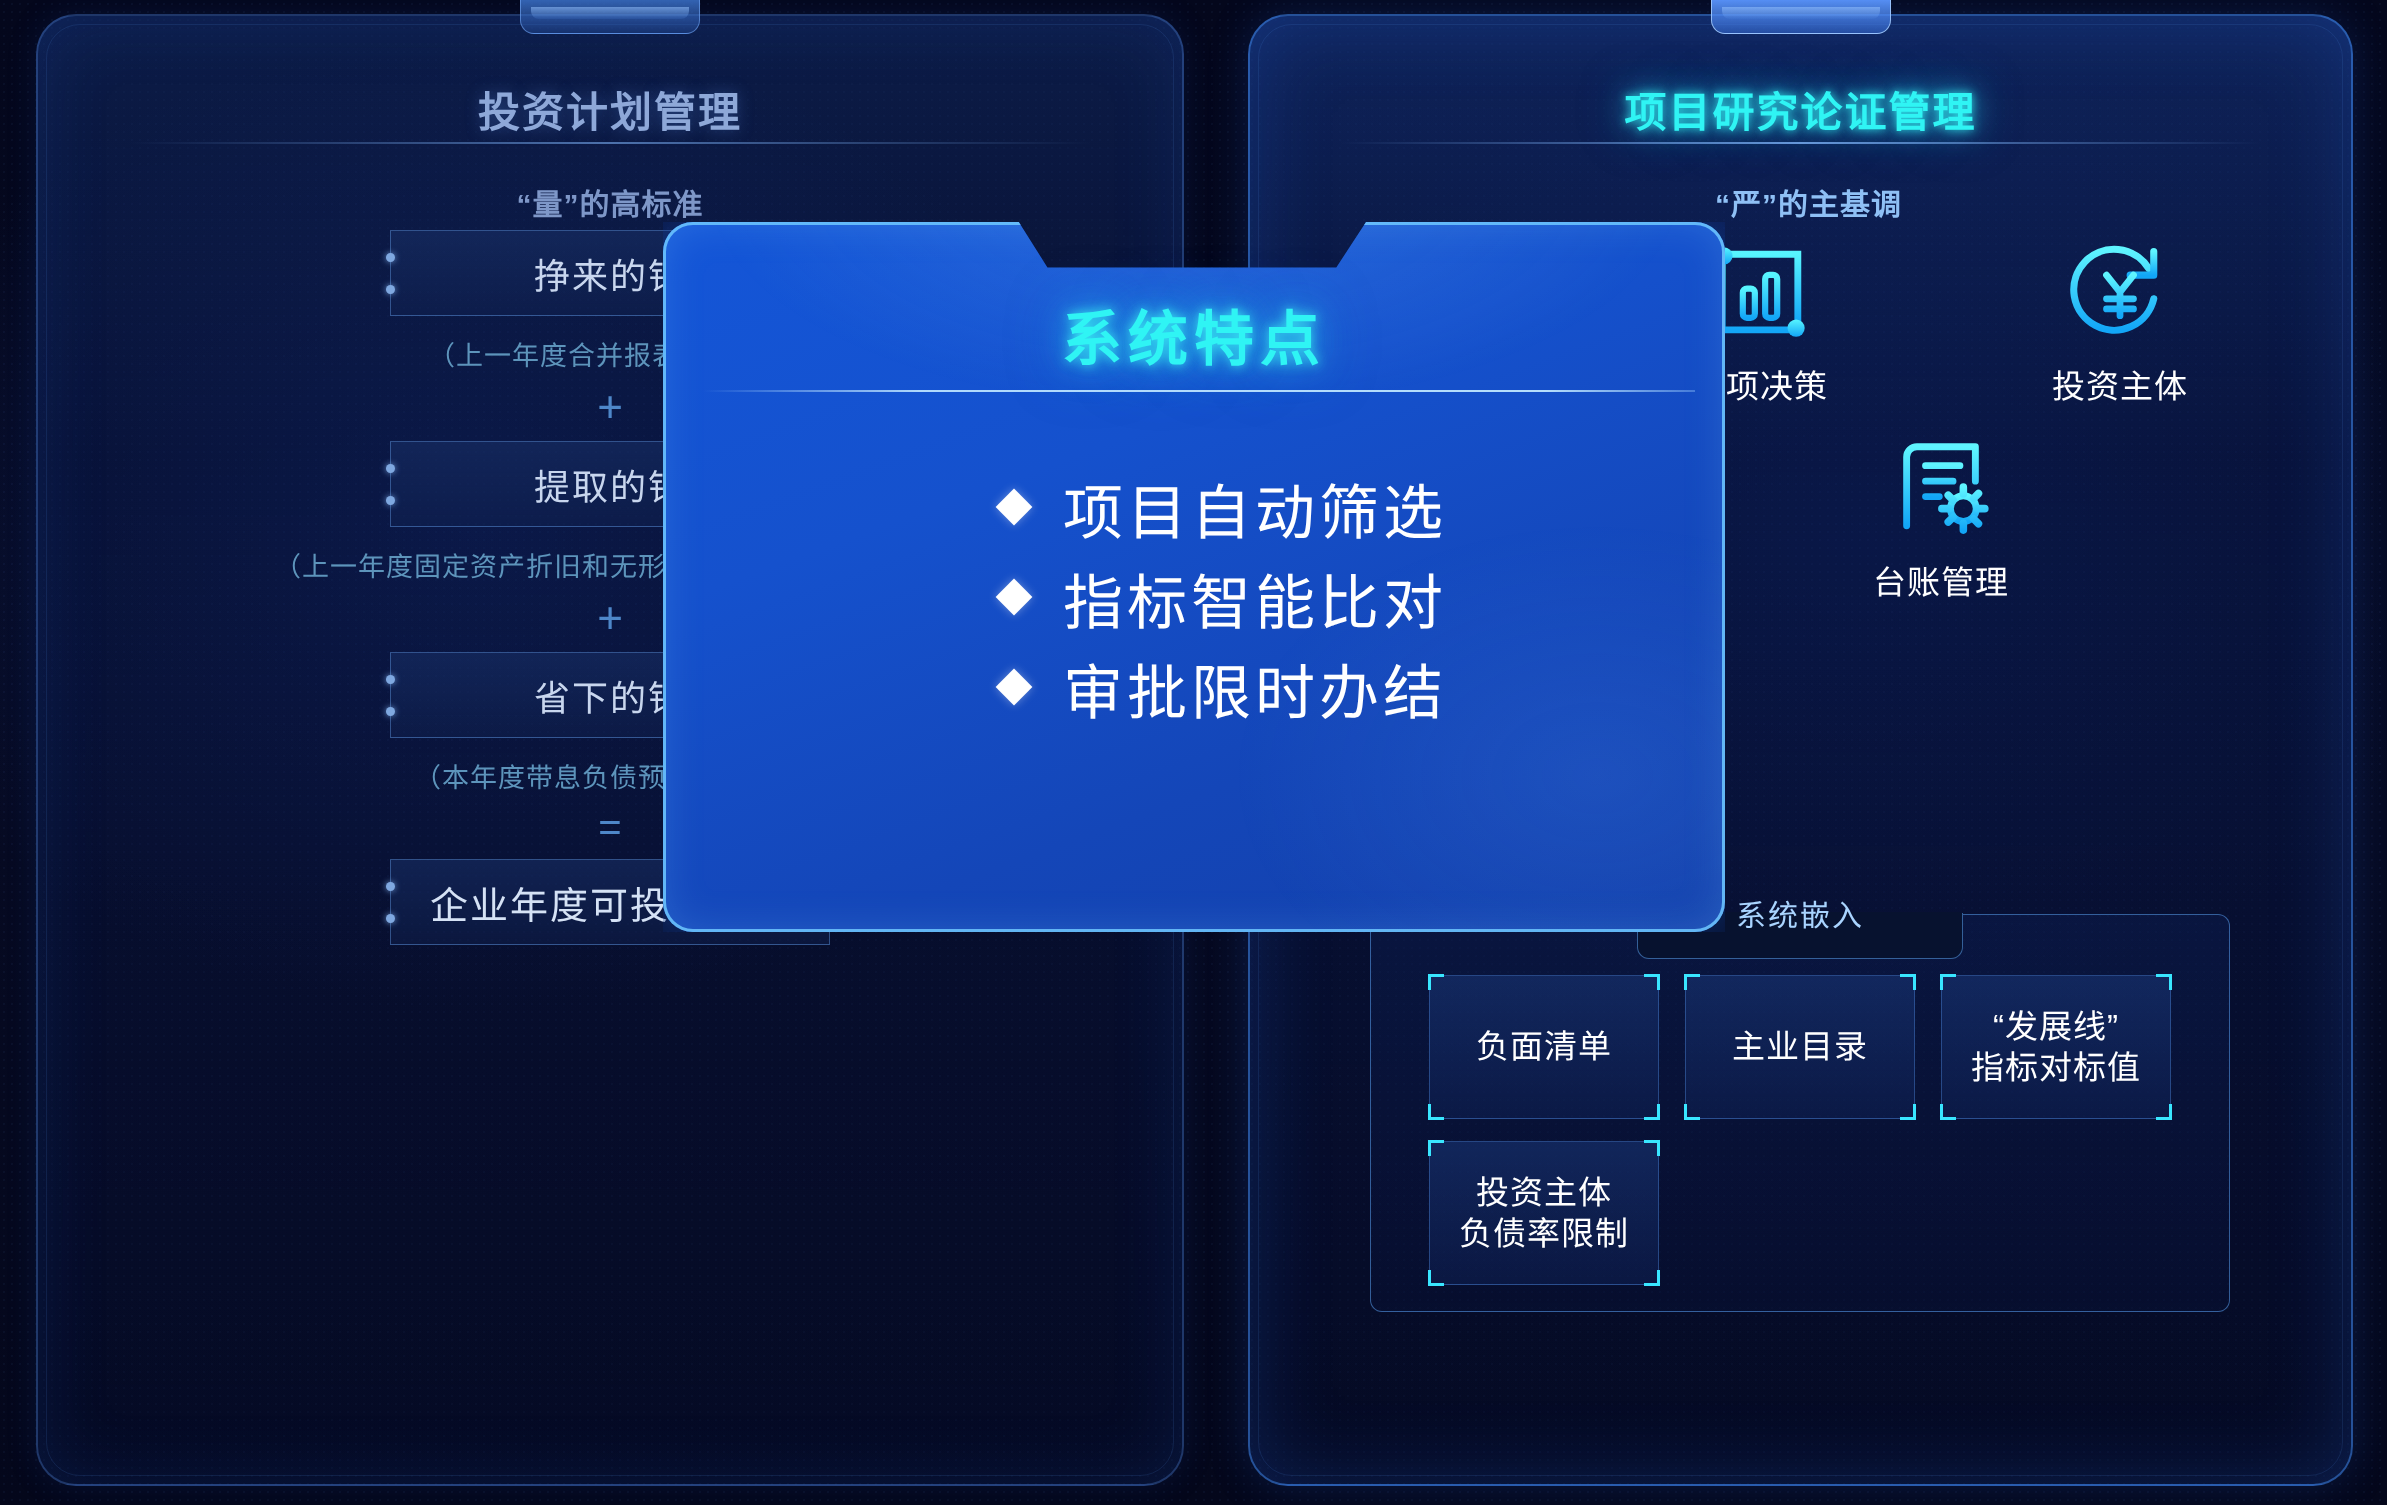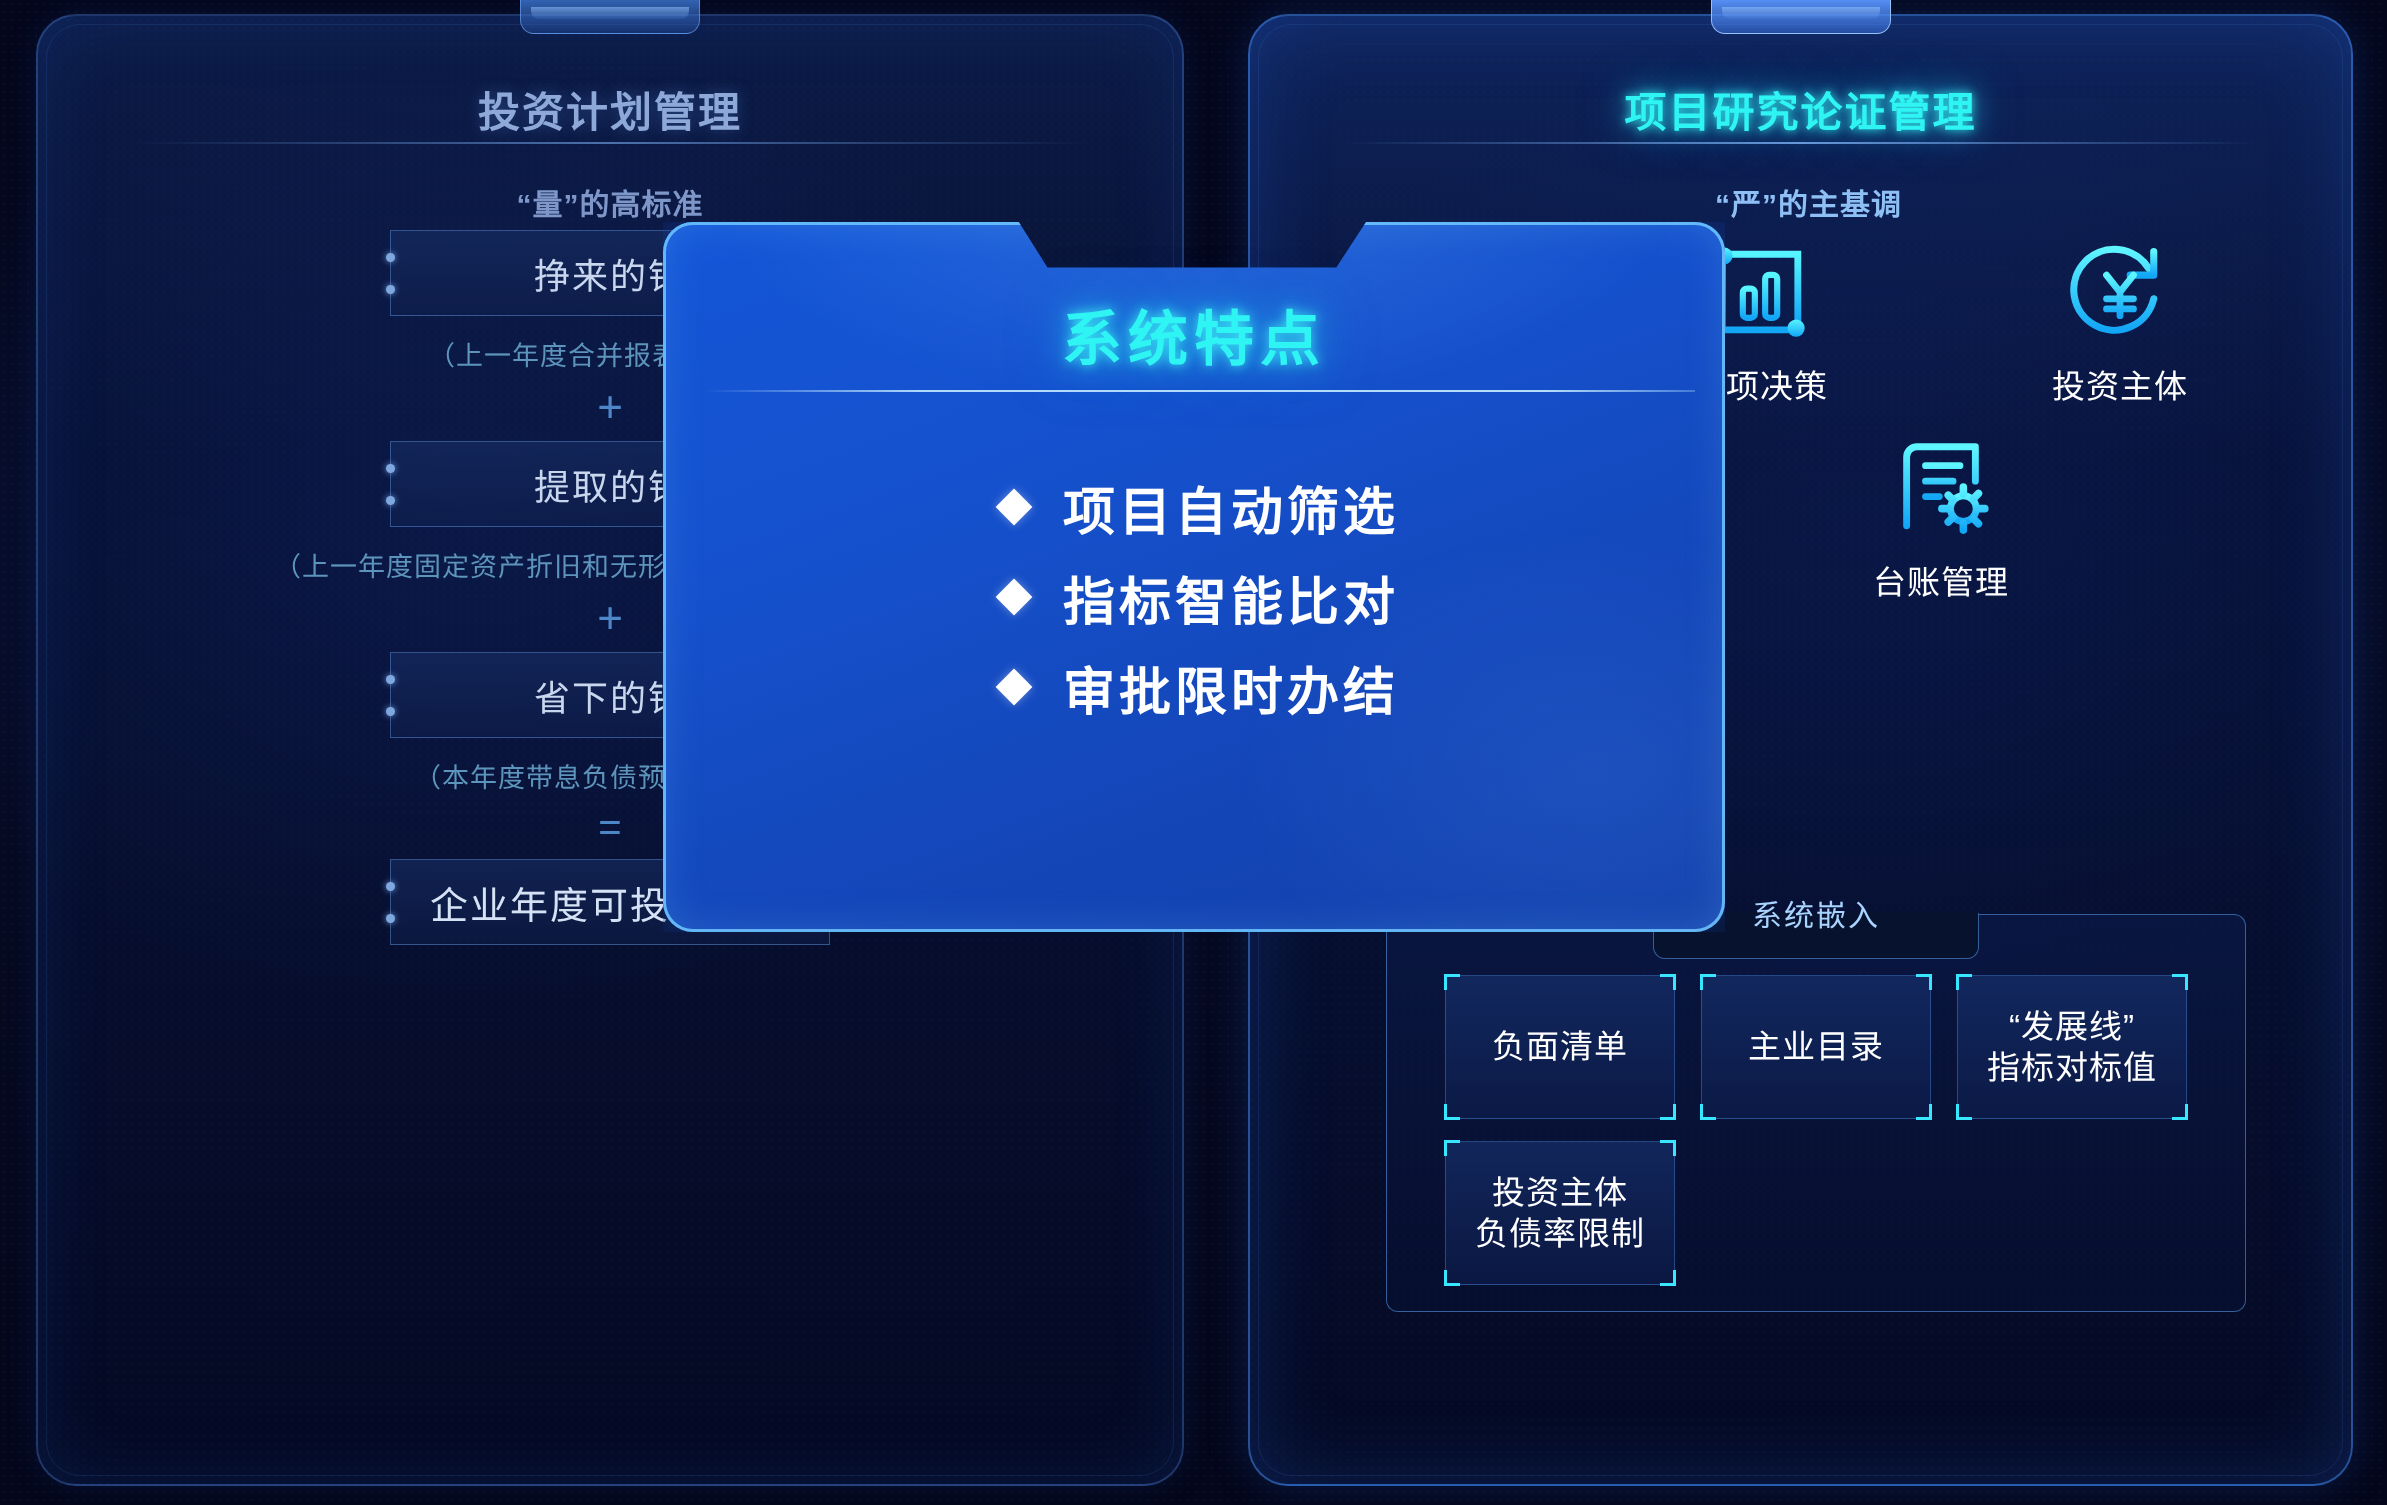--- a/index.html
+++ b/index.html
@@ -134,21 +134,20 @@
   .ic.b{ left: 385px; top: 0px; }
   .ic.c{ left: 385px; top: 196px; }
   .ic.d{ left: 80px;  top: 196px; }
 
   
   .embed{
     position:absolute; left: 120px; top: 898px; width: 860px; height: 398px;
     border:1px solid rgba(90,160,240,.55);
     border-radius: 12px;
     background: linear-gradient(180deg, rgba(15,35,92,.35), rgba(10,22,66,.25));
-    margin-left: 16px;
   }
   .embed-legend{
     position:absolute; top:-24px; left:50%; transform:translateX(-50%);
     padding: 0 26px; font-size: 30px; color:#a9d4ff; letter-spacing:2px;
     background: transparent;
   }
   
   .embed-notch{
     position:absolute; top:-2px; left:50%; transform:translateX(-50%);
     width: 326px; height: 46px;
@@ -236,21 +235,21 @@
     display:flex; align-items:center; justify-content:flex-start;
     padding-left: 338px;
     height: 90px;
   }
   .popup-item .dia{
     width: 26px; height: 26px; background:#ffffff; transform: rotate(45deg);
     margin-right: 36px; flex: none;
     box-shadow: 0 0 10px rgba(255,255,255,.35);
   }
   .popup-item .txt{
-    font-size: 52px; color:#ffffff; letter-spacing: 4px; font-weight:700;
+    font-size: 60px; color:#ffffff; letter-spacing: 4px; font-weight:400;
   }
 </style>
 </head>
 <body>
 
 <div id="stage">
 
   <section class="panel left">
     <div class="panel-inner-glow"></div>
     <div class="panel-tab">

